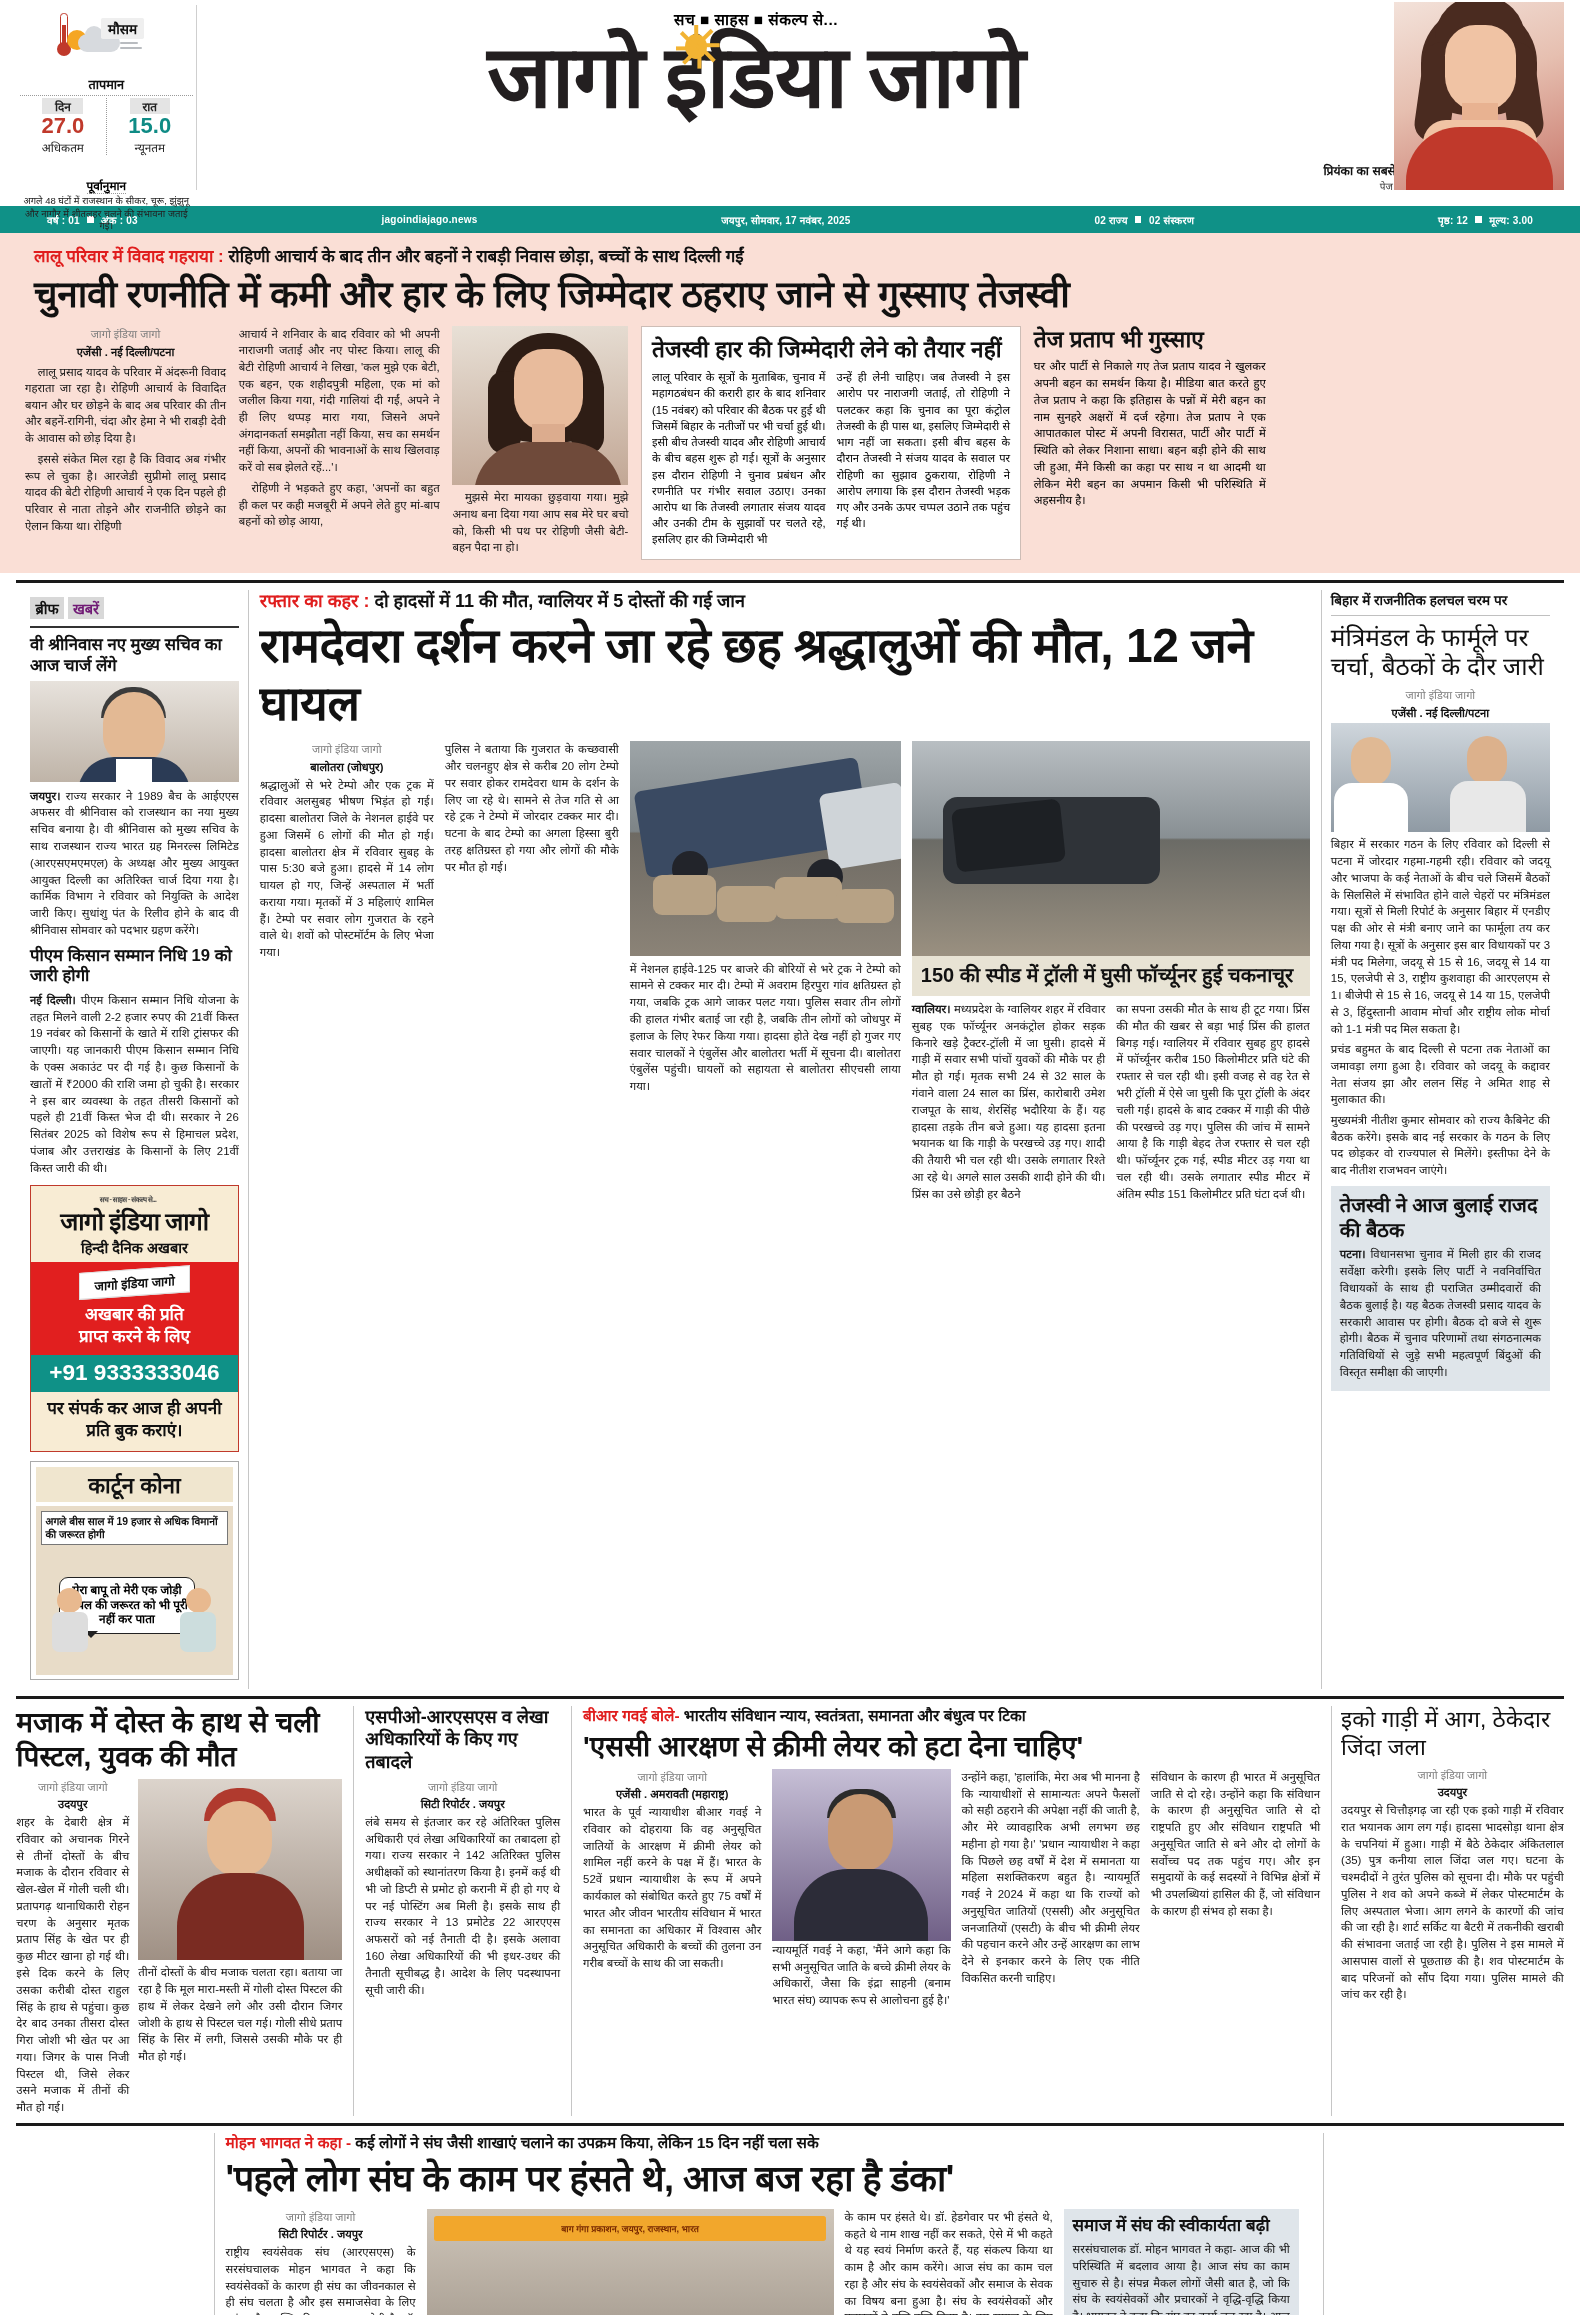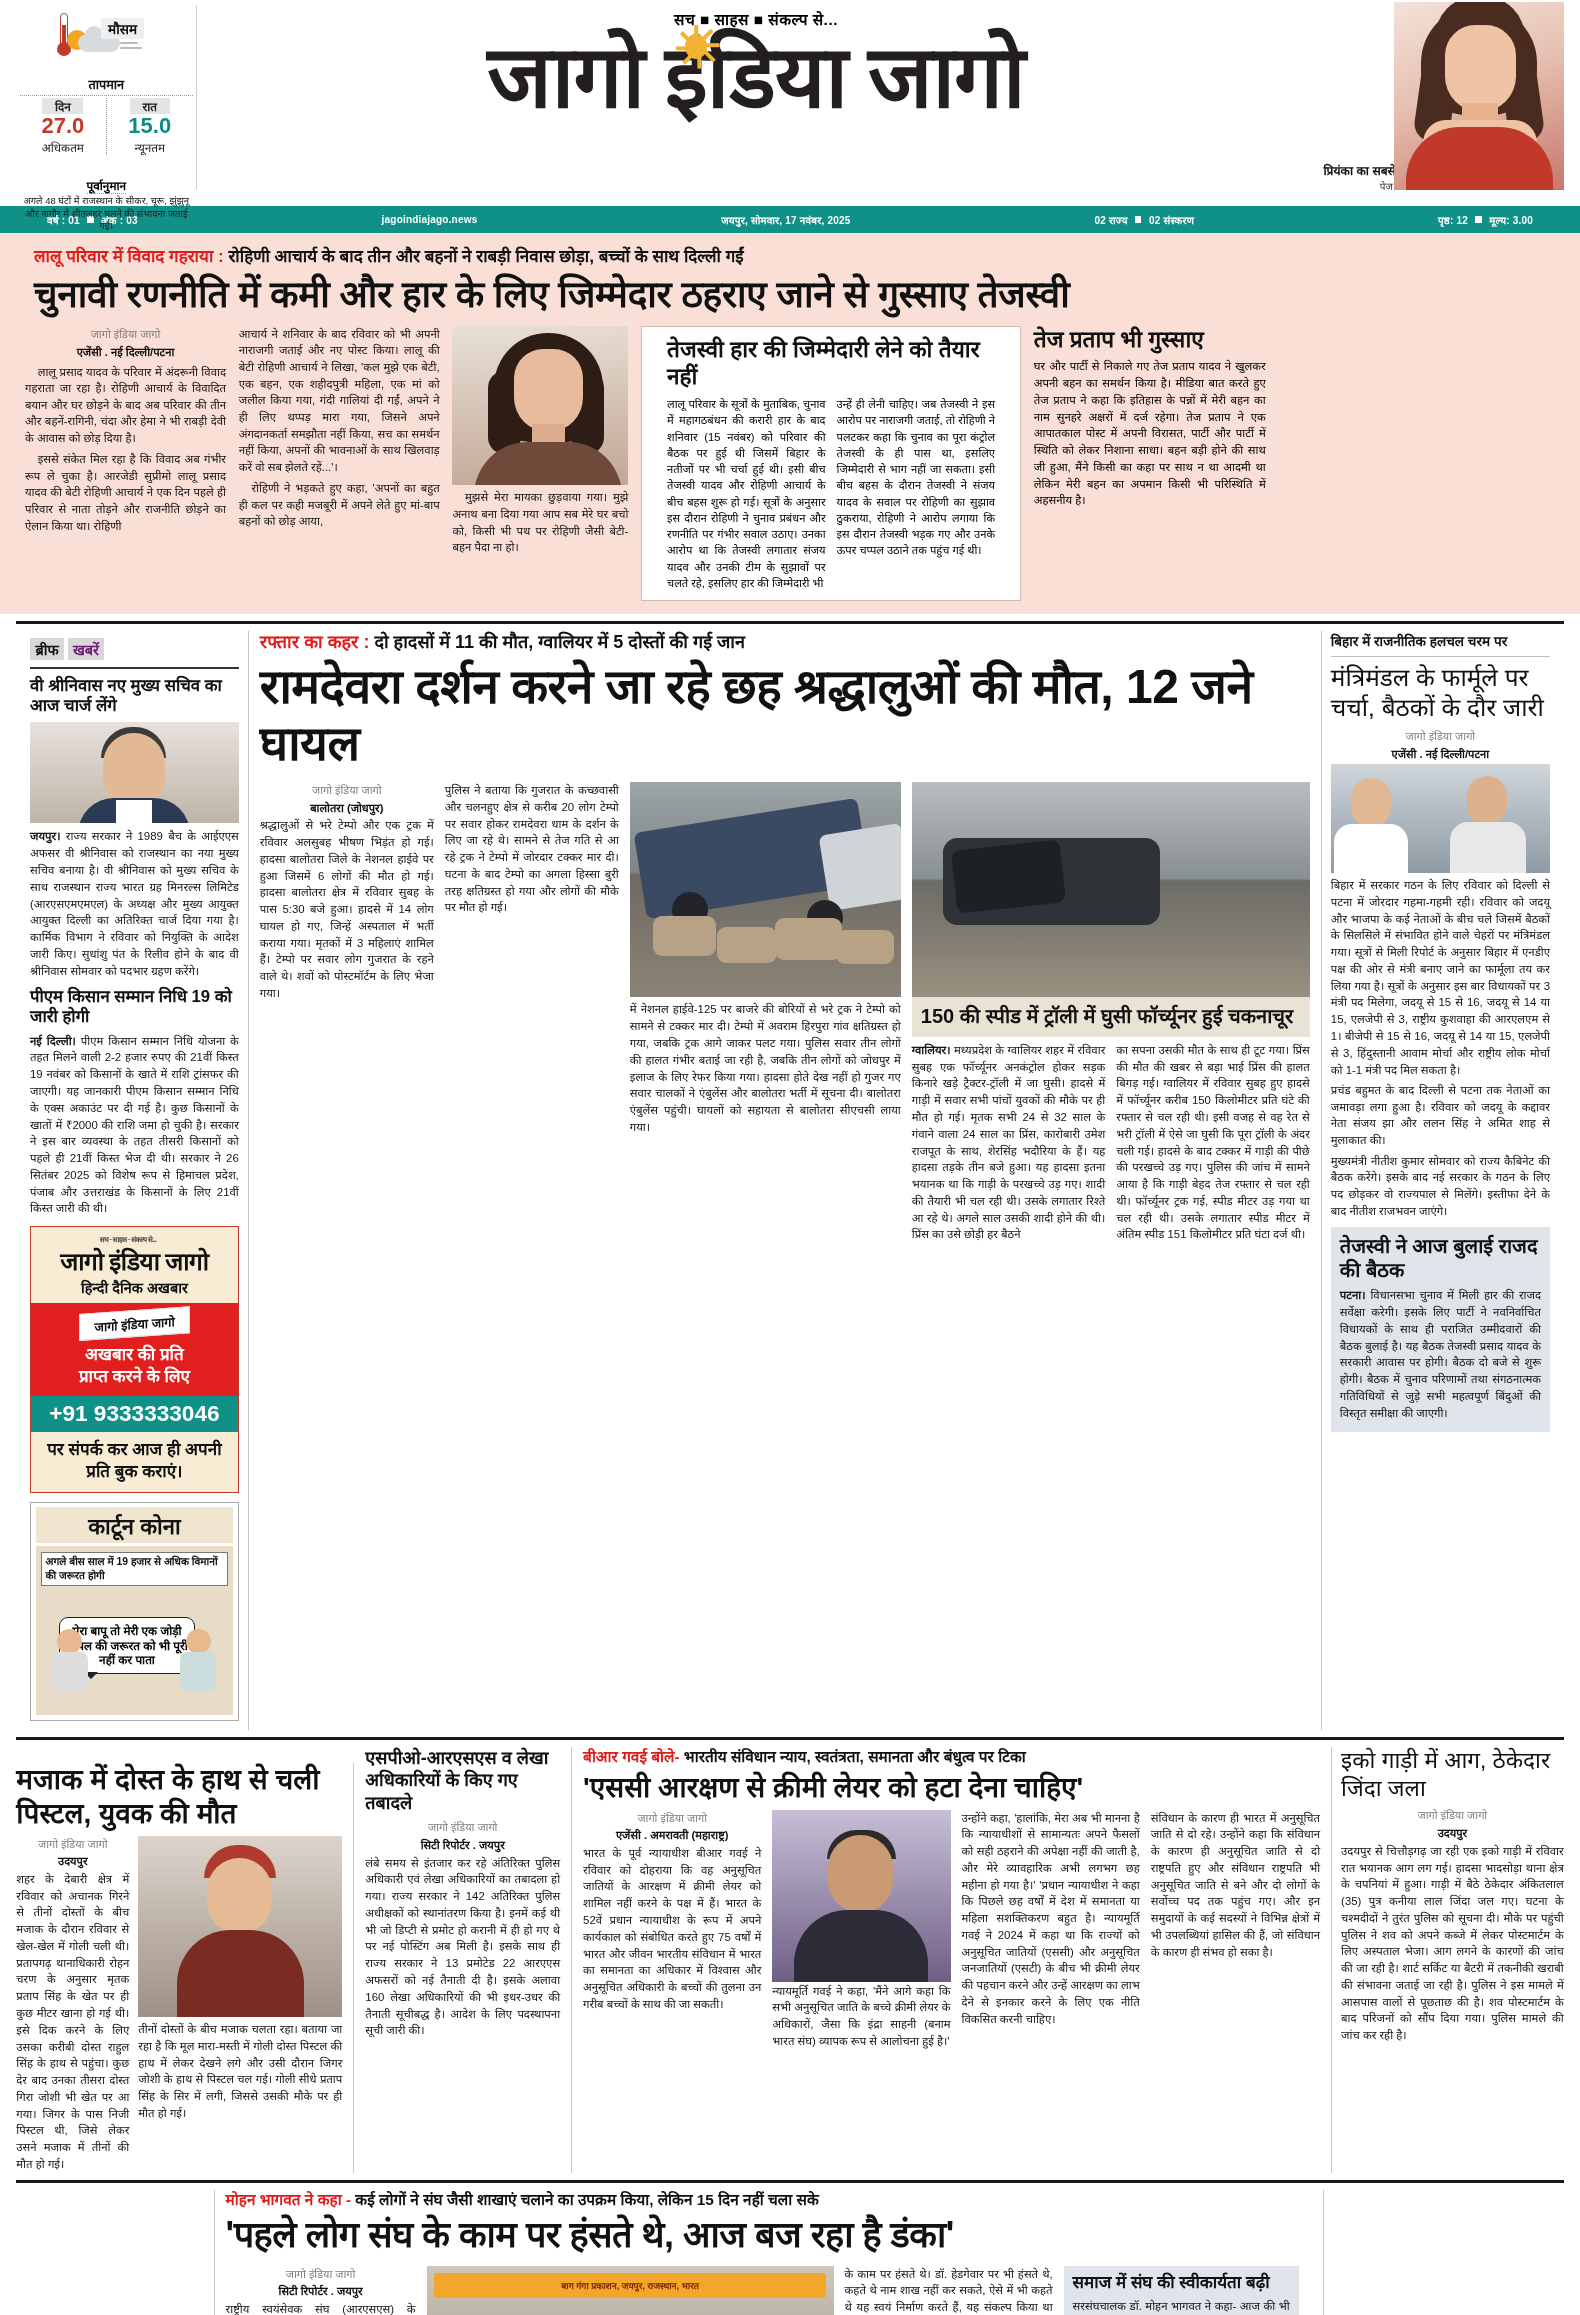--- a/index.html
+++ b/index.html
@@ -100,21 +100,21 @@
   .c1 { width:201px; } .c2 { width:201px; } .c3 { width:176px; }
   .photo-rohini { width:100%; height:159px; background:linear-gradient(175deg,#e8e0d6,#c2a795); position:relative; overflow:hidden; margin-bottom:4.5px;}
   .pr-hair{position:absolute;left:42px;top:7.2px;width:109px;height:109px;background:#2e1d15;border-radius:54px 54px 36px 36px;}
   .pr-face{position:absolute;left:62px;top:23.5px;width:69px;height:83px;background:#e8bb9c;border-radius:34px 34px 40px 40px;}
   .pr-neck{position:absolute;left:80px;top:98px;width:33px;height:23.5px;background:#dcac8e;}
   .pr-body{position:absolute;left:22px;top:116px;width:148px;height:54px;background:#6f4a3a;border-radius:54px 54px 0 0;}
   .pr-hairL{position:absolute;left:36px;top:45px;width:33px;height:83px;background:#2e1d15;border-radius:22px;}
   .pr-hairR{position:absolute;left:119px;top:45px;width:33px;height:83px;background:#2e1d15;border-radius:22px;}
 
   .lead-box {
-    background:#fff; border:0.9px solid #cdbdb6; padding:9px 25px; width:380px;
+    background:#fff; border:0.9px solid #cdbdb6; padding:9px 10px; width:380px;
   }
   .lead-box h3 { font-size:22.6px; font-weight:bold; color:#111; margin-bottom:6.3px; line-height:1.2;}
   .lead-box-cols { display:flex; gap:11px; }
   .lead-box-cols > div { flex:1; font-size:11.2px; line-height:1.45; text-align:justify; }
   .lead-r { width:232px; }
   .lead-r h3 { font-size:22.6px; font-weight:bold; color:#111; line-height:1.2; margin-bottom:5.4px; }
   .lead-r p { font-size:11.4px; line-height:1.47; text-align:justify; margin-bottom:4.5px; }
 
   
   .main { display:flex; padding:0 30px; }
@@ -183,21 +183,21 @@
   .nt-h1{position:absolute;left:20px;top:14.5px;width:40px;height:49px;background:#e0b994;border-radius:20px;}
   .nt-h2{position:absolute;left:136px;top:12.7px;width:40px;height:49px;background:#dcb18c;border-radius:20px;}
   .nt-b1{position:absolute;left:3.6px;top:60px;width:74px;height:51px;background:#fff;border-radius:18px 18px 0 0;}
   .nt-b2{position:absolute;left:119px;top:58px;width:76px;height:52px;background:#e8e8e8;border-radius:18px 18px 0 0;}
 
   .grayblock { background:#dfe5ea; padding:7.2px 9px; margin-top:7.2px; }
   .grayblock h4 { font-size:20px; font-weight:bold; line-height:1.22; margin-bottom:4.5px; color:#111;}
 
   
   .band3 { display:flex; padding:0 16.3px; }
-  .b3a { width:344px; padding-right:11px; border-right:0.9px solid #c6c6c6;margin-top:16px;}
+  .b3a { width:344px; padding-right:11px; border-right:0.9px solid #c6c6c6;}
   .b3b { width:226px; padding:0 11px; border-right:0.9px solid #c6c6c6;}
   .b3c { width:760px; padding:0 11px; border-right:0.9px solid #c6c6c6;}
   .b3d { width:241px; padding-left:9px; }
   .mid-head2 { font-size:28px; font-weight:bold; line-height:1.2; color:#111; margin-bottom:5.4px;}
   .small-head2 { font-size:18px; font-weight:bold; line-height:1.24; color:#111; margin-bottom:5.4px;}
   .photo-man { width:100%; height:181px; background:linear-gradient(180deg,#dcd4cc,#9f9084); position:relative; overflow:hidden;}
   .pm-h{position:absolute;left:50%;margin-left:-33px;top:22px;width:65px;height:76px;background:#e5bb95;border-radius:33px;}
   .pm-cap{position:absolute;left:50%;margin-left:-36px;top:9px;width:72px;height:33px;background:#b03a2e;border-radius:36px 36px 0 0;}
   .pm-b{position:absolute;left:50%;margin-left:-63px;top:94px;width:127px;height:90px;background:#7a2b22;border-radius:54px 54px 0 0;}
   .photo-gavai{width:100%;height:172px;background:linear-gradient(180deg,#c6bfd6,#6f5f86);position:relative;overflow:hidden;}

